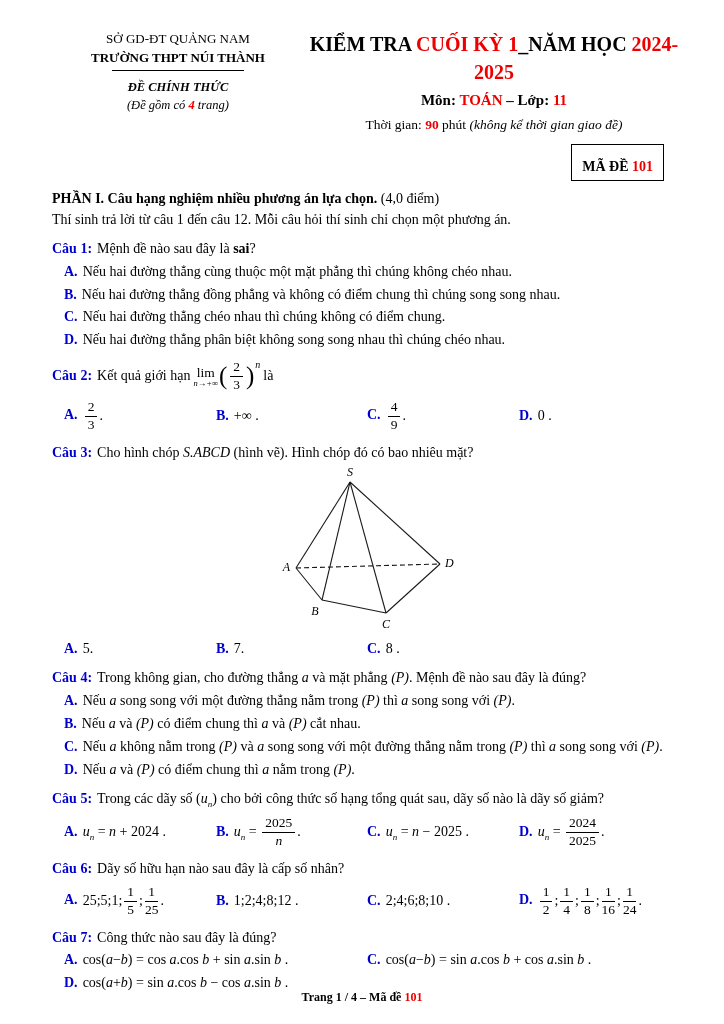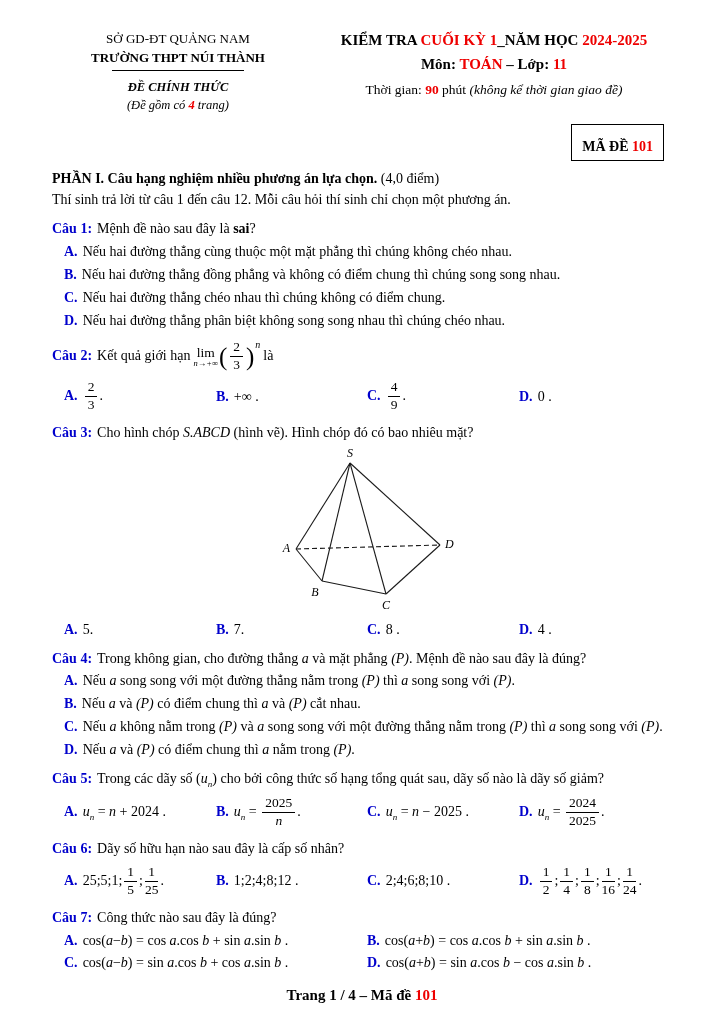--- a/index.html
+++ b/index.html
@@ -19,21 +19,21 @@
 
   
   .header-cols { display: flex; }
   .header-left { width: 252px; text-align: center; }
   .header-right { flex: 1; text-align: center; }
   .dept { font-size: 13px; }
   .school { font-size: 13px; font-weight: bold; margin-top: 1px; }
   .school-rule { width: 132px; border-bottom: 1.2px solid #000; margin: 2px auto 8px; }
   .official { font-size: 12.5px; font-weight: bold; font-style: italic; }
   .pages-note { font-size: 12.5px; font-style: italic; }
-  .title { font-size: 15px; font-weight: bold; }
+  .title { font-size: 20px; font-weight: bold; }
   .subject { font-size: 15px; font-weight: bold; margin-top: 3px; }
   .time { font-size: 13.5px; margin-top: 4px; }
   .code-box-row { text-align: right; margin: 10px 20px 6px 0; }
   .code-box { display: inline-block; border: 1.6px solid #000; padding: 12px 10px 3px; font-weight: bold; font-size: 14px; }
 
   
   .part-heading { margin-top: 8px; }
   .instruction { margin-top: 1px; }
 
   
@@ -53,21 +53,21 @@
   .lim-top { font-size: 13.5px; }
   .lim-bot { font-size: 8.5px; }
   .paren { font-size: 25px; font-weight: 300; line-height: 0.9; margin: 0 1px; }
   .exp { font-size: 10px; font-style: italic; align-self: flex-start; margin-top: -1px; }
 
   
   .fig-wrap { display: flex; justify-content: center; margin: 4px 0 0; }
   .fig-label { font-size: 12px; font-style: italic; }
 
   
-  .footer { position: absolute; bottom: 18px; left: 0; width: 100%; text-align: center; font-weight: bold; font-size: 15px; }
+  .footer { position: absolute; bottom: 18px; left: 0; width: 100%; text-align: center; font-weight: bold; font-size: 12px; }
 </style>
 </head>
 <body>
 
 <div class="page">
 
   <div class="header-cols">
     <div class="header-left">
       <div class="dept">SỞ GD-ĐT QUẢNG NAM</div>
       <div class="school">TRƯỜNG THPT NÚI THÀNH</div>
@@ -147,21 +147,20 @@
         <text class="fig-label" x="12" y="105" text-anchor="end">A</text>
         <text class="fig-label" x="37" y="149" text-anchor="middle">B</text>
         <text class="fig-label" x="108" y="162" text-anchor="middle">C</text>
         <text class="fig-label" x="167" y="101" text-anchor="start">D</text>
       </svg>
     </div>
     <div class="opts-row">
       <div class="opt"><span class="opt-letter">A.</span><span><span>5.</span></span></div>
       <div class="opt"><span class="opt-letter">B.</span><span><span>7.</span></span></div>
       <div class="opt"><span class="opt-letter">C.</span><span><span>8 .</span></span></div>
-      <div class="opt"><span class="opt-letter">D.</span><span><span>4 .</span></span></div>
     </div>
   </div>
 
   <div class="q">
     <div class="q-text"><span class="q-label">Câu 4:</span><span><span>Trong không gian, cho đường thẳng </span><span class="i">a</span><span> và mặt phẳng </span><span class="i">(P)</span><span>. Mệnh đề nào sau đây là đúng?</span></span></div>
     <div class="opts-block">
       <div class="opt"><span class="opt-letter">A.</span><span><span>Nếu </span><span class="i">a</span><span> song song với một đường thẳng nằm trong </span><span class="i">(P)</span><span> thì </span><span class="i">a</span><span> song song với </span><span class="i">(P)</span><span>.</span></span></div>
       <div class="opt"><span class="opt-letter">B.</span><span><span>Nếu </span><span class="i">a</span><span> và </span><span class="i">(P)</span><span> có điểm chung thì </span><span class="i">a</span><span> và </span><span class="i">(P)</span><span> cắt nhau.</span></span></div>
       <div class="opt"><span class="opt-letter">C.</span><span><span>Nếu </span><span class="i">a</span><span> không nằm trong </span><span class="i">(P)</span><span> và </span><span class="i">a</span><span> song song với một đường thẳng nằm trong </span><span class="i">(P)</span><span> thì </span><span class="i">a</span><span> song song với </span><span class="i">(P)</span><span>.</span></span></div>
       <div class="opt"><span class="opt-letter">D.</span><span><span>Nếu </span><span class="i">a</span><span> và </span><span class="i">(P)</span><span> có điểm chung thì </span><span class="i">a</span><span> nằm trong </span><span class="i">(P)</span><span>.</span></span></div>
@@ -212,21 +211,20 @@
             <span class="fnum">1</span>
             <span class="fden">24</span>
           </span><span>.</span></div>
     </div>
   </div>
 
   <div class="q">
     <div class="q-text"><span class="q-label">Câu 7:</span><span><span>Công thức nào sau đây là đúng?</span></span></div>
     <div class="opts-2col">
       <div class="opt"><span class="opt-letter">A.</span><span><span>cos(</span><span class="i">a</span><span>−</span><span class="i">b</span><span>) = cos </span><span class="i">a</span><span>.cos </span><span class="i">b</span><span> + sin </span><span class="i">a</span><span>.sin </span><span class="i">b</span><span> .</span></span></div>
-      <div class="opt"><span class="opt-letter">B.</span><span><span>cos(</span><span class="i">a</span><span>+</span><span class="i">b</span><span>) = cos </span><span class="i">a</span><span>.cos </span><span class="i">b</span><span> + sin </span><span class="i">a</span><span>.sin </span><span class="i">b</span><span> .</span></span></div>
       <div class="opt"><span class="opt-letter">C.</span><span><span>cos(</span><span class="i">a</span><span>−</span><span class="i">b</span><span>) = sin </span><span class="i">a</span><span>.cos </span><span class="i">b</span><span> + cos </span><span class="i">a</span><span>.sin </span><span class="i">b</span><span> .</span></span></div>
       <div class="opt"><span class="opt-letter">D.</span><span><span>cos(</span><span class="i">a</span><span>+</span><span class="i">b</span><span>) = sin </span><span class="i">a</span><span>.cos </span><span class="i">b</span><span> − cos </span><span class="i">a</span><span>.sin </span><span class="i">b</span><span> .</span></span></div>
     </div>
   </div>
 
 </div>
 
 <div class="footer"><span>Trang 1 / 4 – Mã đề </span><span class="red">101</span></div>
 
 </body></html>

